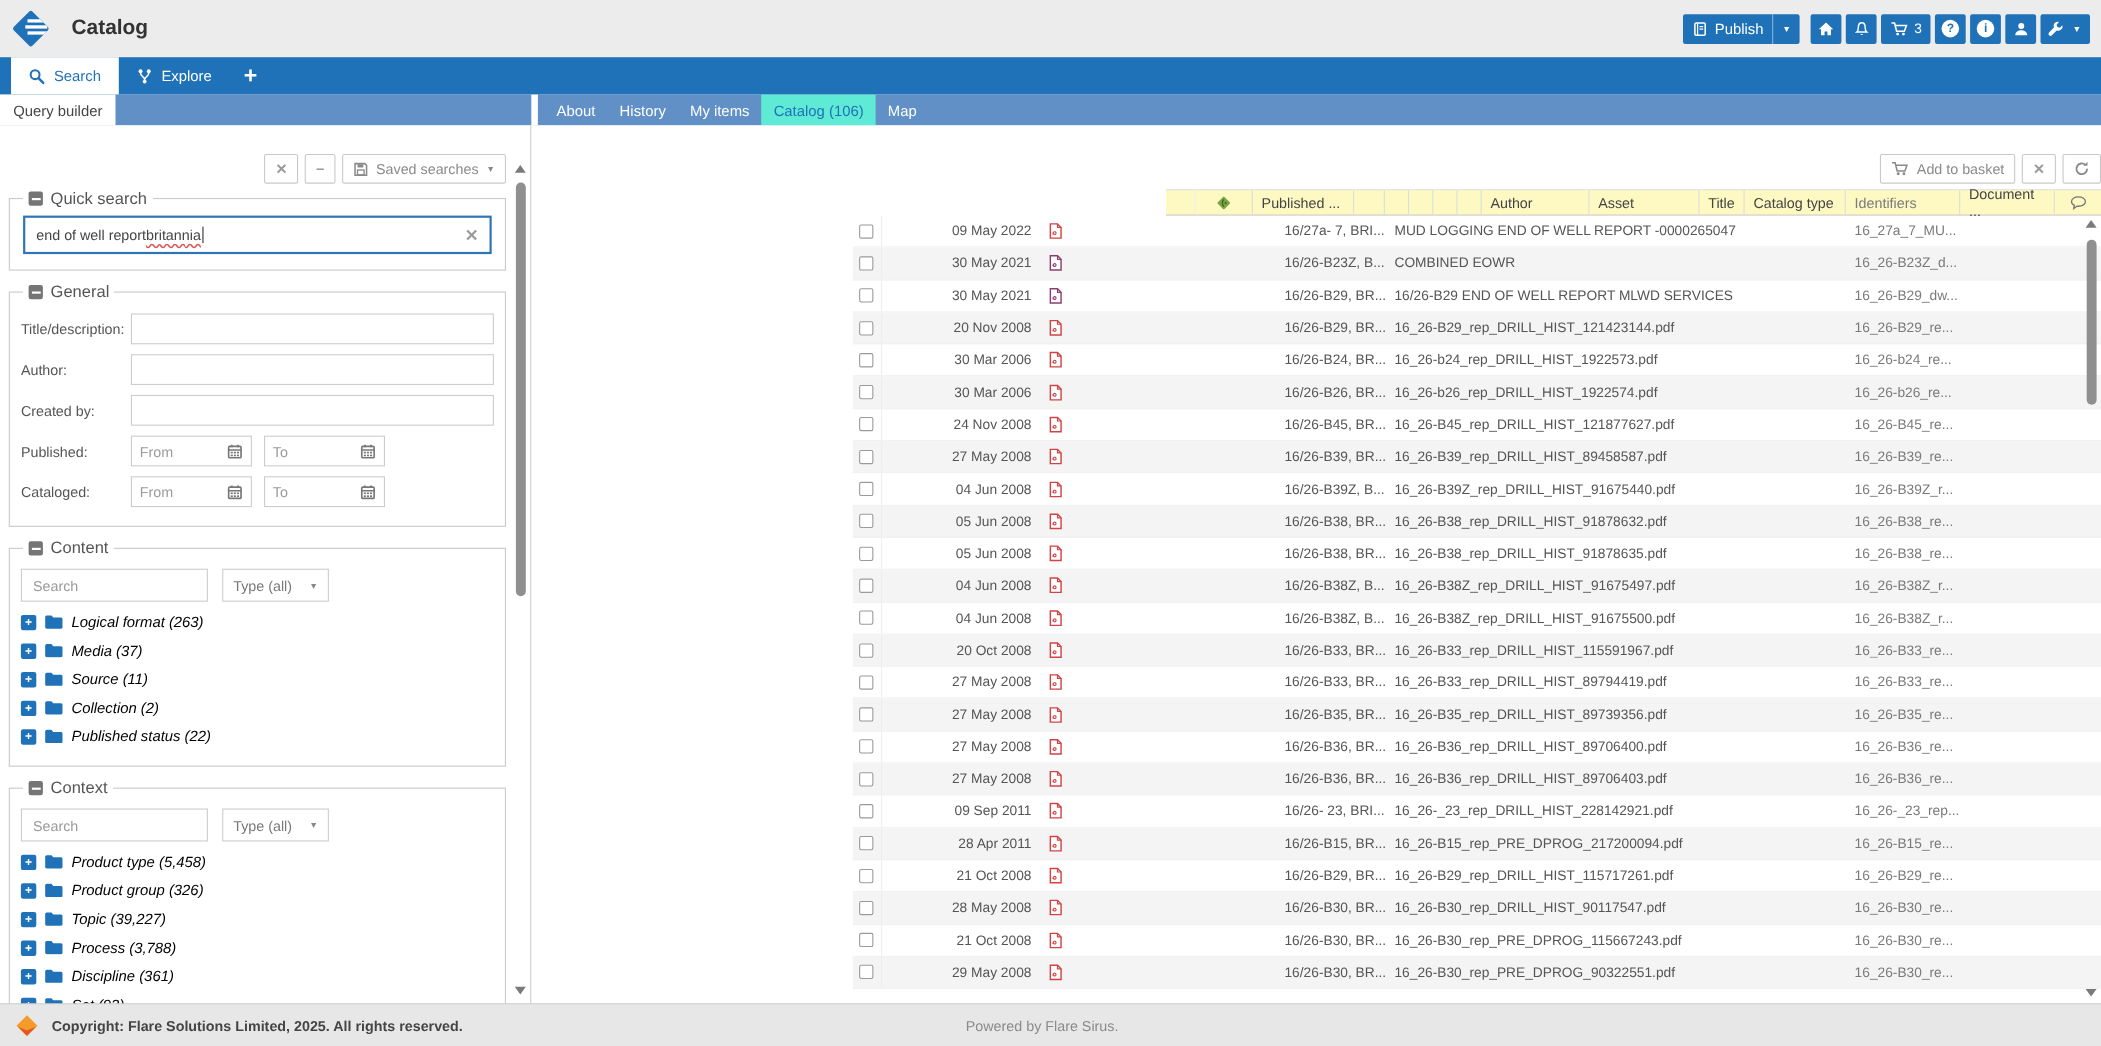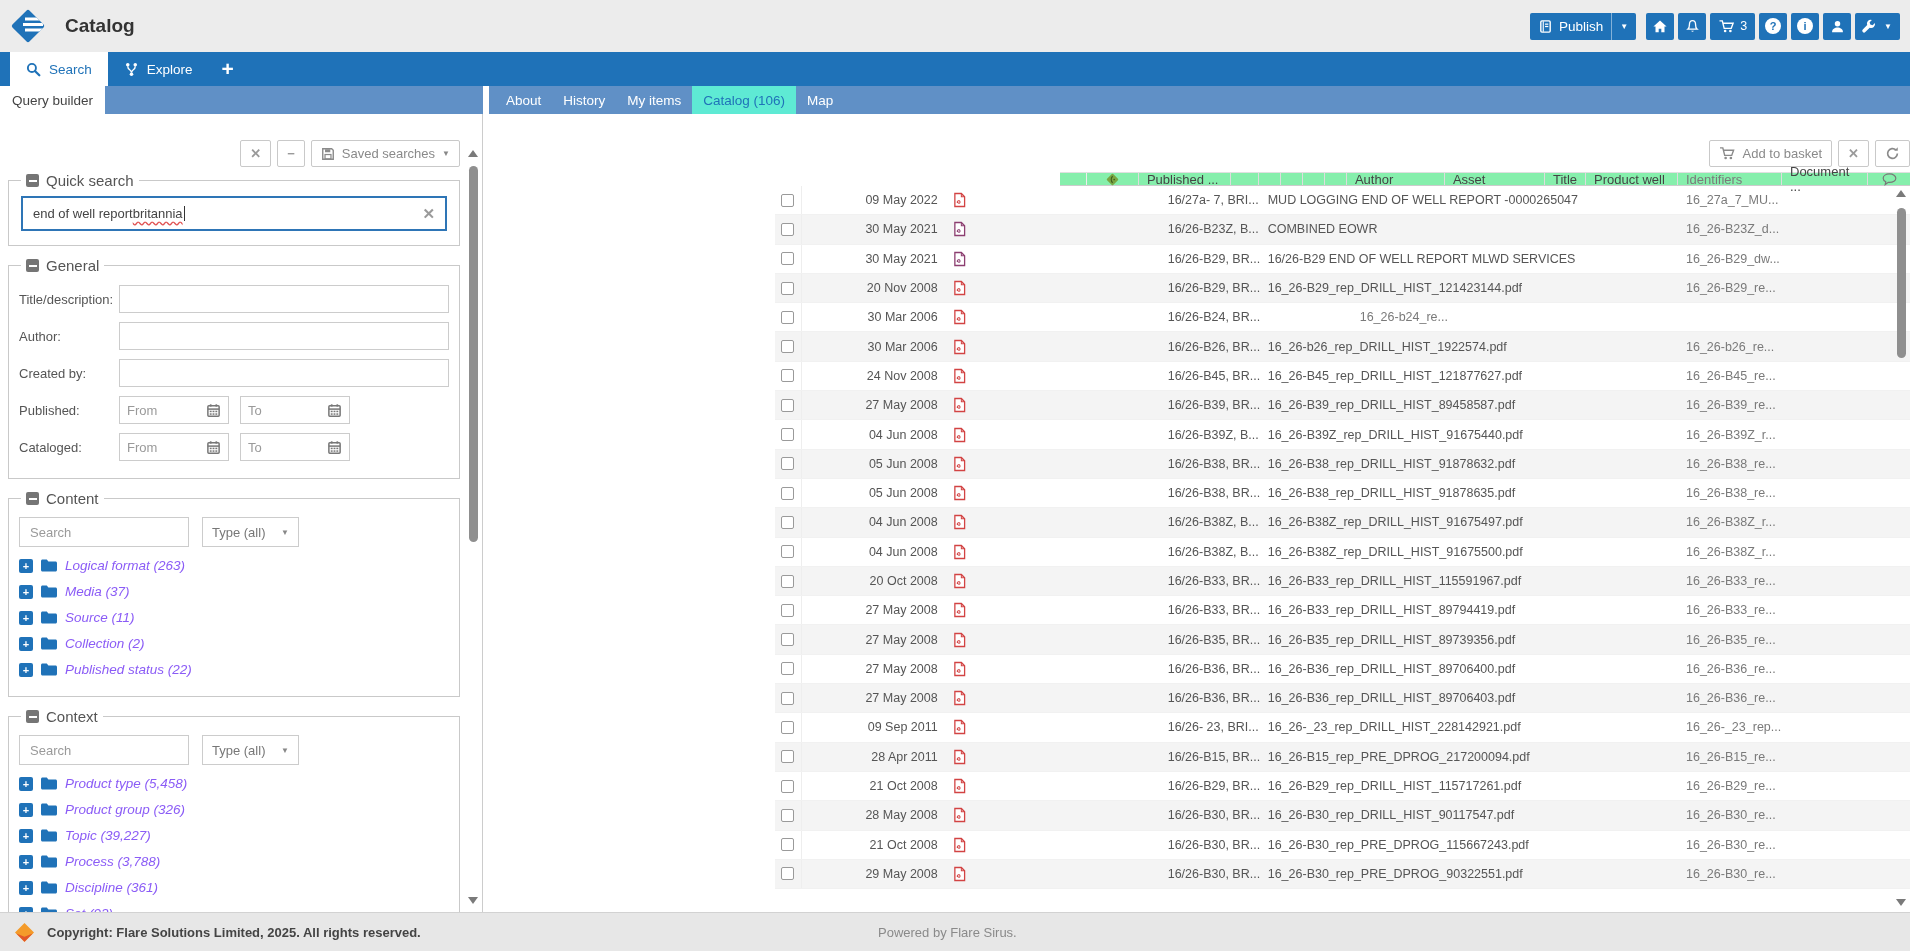--- a/index.html
+++ b/index.html
@@ -76,40 +76,40 @@
   .filter-search { width:170px; height:30px; border:1px solid #ccc; font-size:13px;
     padding:0 10px; color:#444; outline:none; }
   .type-select { width:97px; height:30px; border:1px solid #ccc; display:flex; align-items:center;
     padding:0 9px; color:#777; font-size:13px; cursor:pointer; }
   .type-select .small-caret { margin-left:auto; }
   .tree { list-style:none; margin:6px 0 2px; }
   .tree-item { display:flex; align-items:center; gap:8px; margin:11px 0; cursor:pointer; }
   .plus-btn { width:14px; height:14px; background:#1f72b8; color:#fff; border-radius:2px;
     font-size:11px; font-weight:bold; display:flex; align-items:center; justify-content:center; flex:none; }
   .folder-ic { fill:#1f72b8; flex:none; }
-  .tree-label { font-style:italic; font-size:13.5px; color:#8b5cf6; }
+  .tree-label { font-style:italic; font-size:13.5px; color:#000000; }
 
   
   .vscroll { position:absolute; width:14px; }
   .lp-scrollbar { right:2px; top:36px; bottom:8px; }
   .arr { width:0; height:0; border-left:5px solid transparent; border-right:5px solid transparent;
     position:absolute; left:2px; cursor:pointer; }
   .arr-up { border-bottom:7px solid #7a7a7a; top:0; }
   .arr-down { border-top:7px solid #7a7a7a; bottom:0; }
   .thumb { position:absolute; left:2.5px; width:9px; background:#8f8f8f; border-radius:5px; cursor:pointer; }
   .lp-thumb { top:16px; height:376px; }
   .tbl-scrollbar { right:2px; top:4px; bottom:6px; }
   .tbl-thumb { top:18px; height:150px; }
 
   
   .right-panel { flex:1; display:flex; flex-direction:column; min-width:0;align-items:flex-end; }
   .rp-toolbar { height:58px; display:flex; align-items:flex-end; gap:6px; padding:0 0 5px 11px; }
 
-  .thead { display:flex; height:14px; border-top:1px solid #e0e0e0; border-bottom:1px solid #ccc;
-    font-size:13px; color:#444; background:#86efac; }
+  .thead { display:flex; height:24px; border-top:1px solid #e0e0e0; border-bottom:1px solid #ccc;
+    font-size:13px; color:#444; background:#fef9c3; }
   .th { display:flex; align-items:center; padding:0 8px; border-right:1px solid #ddd; height:100%; flex:none; }
   .tbody { flex:1; position:relative; overflow:hidden; }
   .trow { display:flex; height:29.3px; align-items:center; font-size:12.5px; color:#555;
     border-bottom:1px solid #f1f1f1; cursor:pointer; }
   .trow.alt { background:#f4f4f4; }
   .td { padding:0 8px; white-space:nowrap; overflow:hidden; flex:none; }
   .c-check { width:27px; display:flex; justify-content:center; align-items:center; border-right:1px solid #eee; height:100%; padding:0; }
   .c-globe { width:52px; display:flex; justify-content:center; }
   .c-date  { width:92px; text-align:right; }
   .c-file  { width:28px; display:flex; justify-content:center; padding:0; }
@@ -522,21 +522,21 @@
         </div>
         <div class="th c-date">Published ...</div>
         <div class="th c-file"></div>
         <div class="th c-n"></div>
         <div class="th c-n"></div>
         <div class="th c-n"></div>
         <div class="th c-n"></div>
         <div class="th c-author">Author</div>
         <div class="th c-asset">Asset</div>
         <div class="th c-title">Title</div>
-        <div class="th c-ptype">Product well</div>
+        <div class="th c-ptype">Catalog type</div>
         <div class="th c-ident">Identifiers</div>
         <div class="th c-doc">Document ...</div>
         <div class="th c-comment">
           <svg width="15" height="13" viewBox="0 0 16 14">
             <path d="M8 1 C4.1 1 1.2 3 1.2 5.6 C1.2 7.2 2.3 8.6 4 9.4 L3.4 12.4 L6.6 10.1 C7 10.2 7.5 10.2 8 10.2 C11.9 10.2 14.8 8.2 14.8 5.6 C14.8 3 11.9 1 8 1 Z" fill="none" stroke="#777" stroke-width="1.3"></path>
           </svg>
         </div>
       </div>
 
       <div class="tbody">
@@ -667,20 +667,21 @@
           <path d="M4.6 11.2 C4.1 8.8 7 7.8 7.5 9.7 C8 11.6 5.6 12.2 4.9 10.3" fill="none" stroke="currentColor" stroke-width="1.1"></path>
         </svg>
       </span>
     </div>
     <div class="td c-n"></div>
               <div class="td c-n"></div>
               <div class="td c-n"></div>
               <div class="td c-n"></div>
     <div class="td c-author"></div>
     <div class="td c-asset">16/26-B24, BR...</div>
+    <div class="td c-title">16_26-b24_rep_DRILL_HIST_1922573.pdf</div>
     <div class="td c-ptype"></div>
     <div class="td c-ident">16_26-b24_re...</div>
     <div class="td c-doc"></div>
     <div class="td c-comment"></div>
   </div>
 
   <div class="trow alt">
     <div class="td c-check">
                 <input type="checkbox" class="cb" style="">
               </div>

